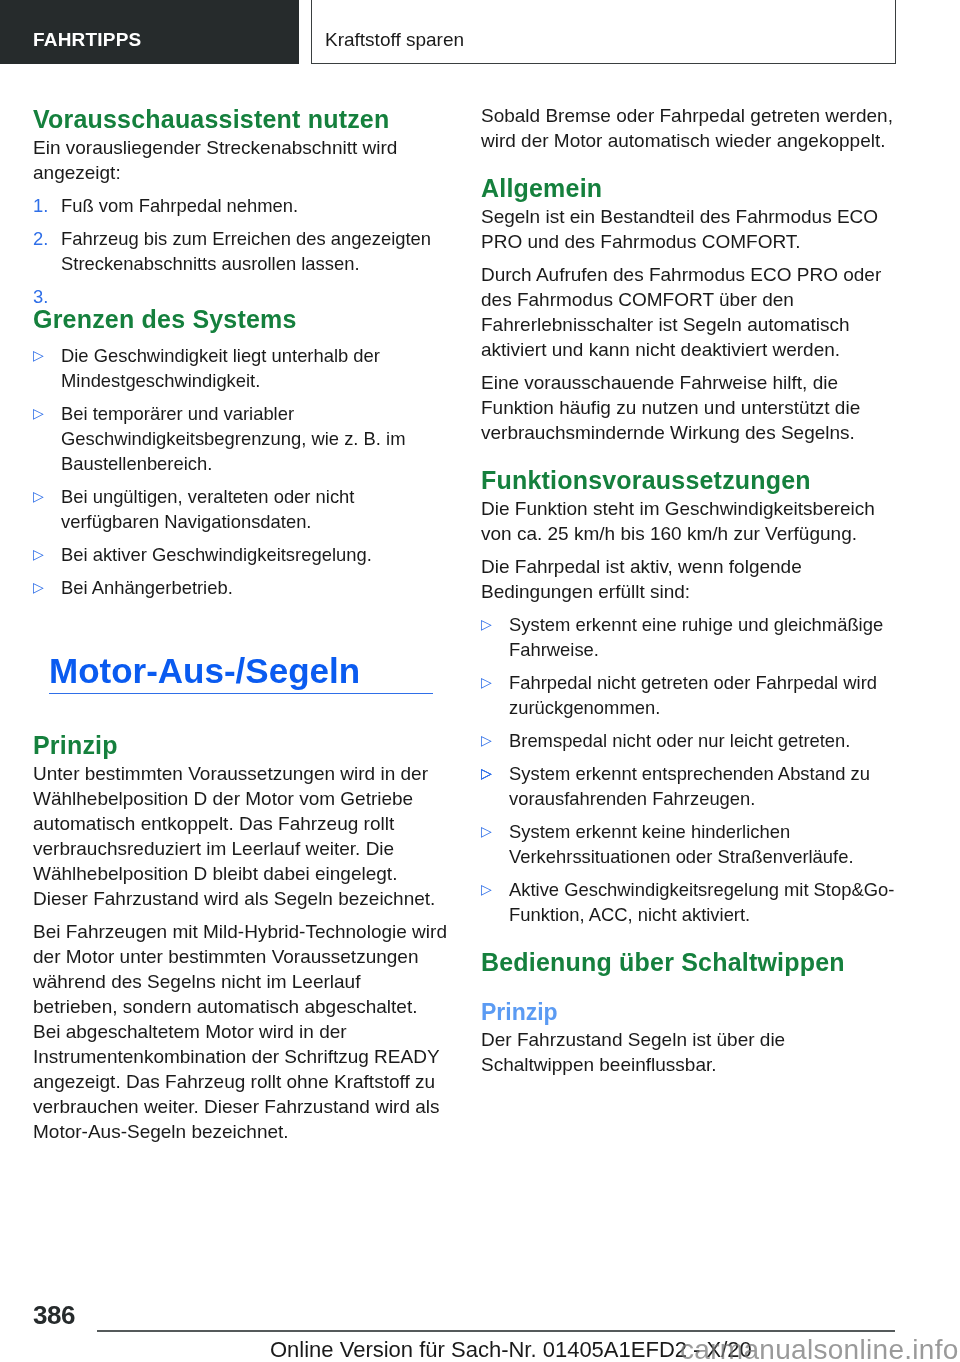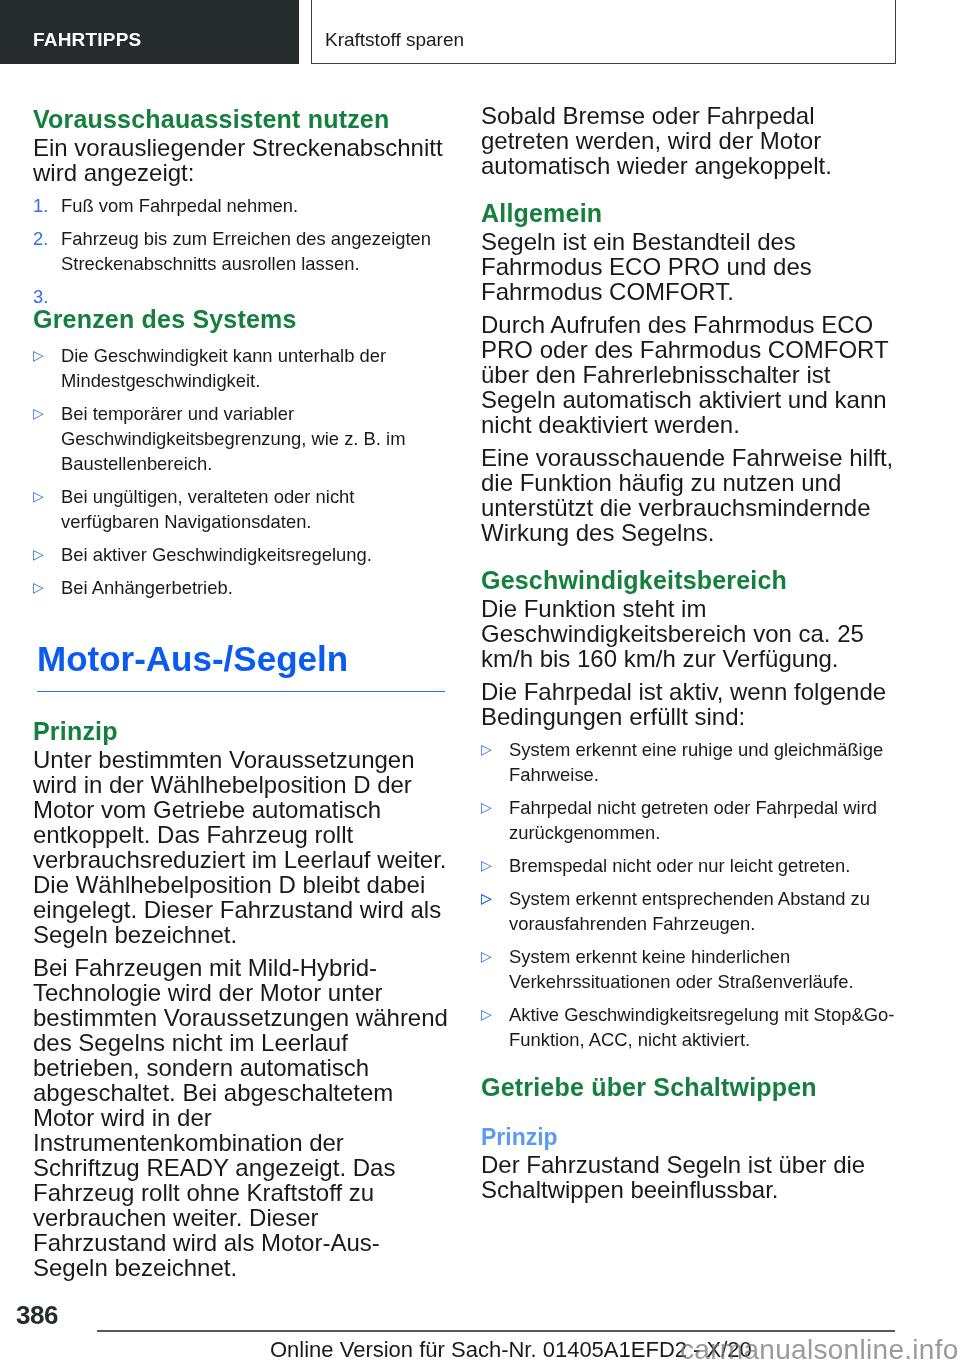--- a/index.html
+++ b/index.html
@@ -20,36 +20,36 @@
       font-size: 19px; color: #1a1a1a; padding: 31px 0 0 13px;
     }
     .col { position: absolute; top: 103px; width: 416px; }
     .col.left { left: 33px; }
     .col.right { left: 481px; }
     h2 {
       margin: 0; color: #15803d; font-weight: bold;
       font-size: 25px; line-height: 32px; letter-spacing: 0.2px;
     }
     h1 {
-      margin: 4px; color: #0a5bf0; font-weight: bold;
+      margin: 16px; color: #0a5bf0; font-weight: bold;
       font-size: 35px; line-height: 44px;
-      padding-bottom: 10px; border-bottom: 1.5px solid #2f6fe8;
+      border-bottom: 1.5px solid #2f6fe8;
     }
     h3.light { margin: 0; color: #5b9bf3; font-weight: bold; font-size: 23px; line-height: 30px; }
-    p { margin: 0; font-size: 24px; line-height: 25px; }
+    p { margin: 0; font-size: 19px; line-height: 25px; }
     .gap-s { height: 8px; }
     .gap-m { height: 19px; }
     .gap-l { height: 33px; }
     ol, ul { list-style: none; margin: 0; padding: 0; }
     li { position: relative; padding-left: 28px; font-size: 18.4px; line-height: 25px; }
     li + li { margin-top: 8px; }
     .num { position: absolute; left: 0; top: 0; color: #2f6fe8; }
     .tri { position: absolute; left: 0; top: 0; color: #2f6fe8; font-size: 14px; }
     .page-num {
-      position: absolute; left: 16px; top: 1300px;
+      position: absolute; left: 33px; top: 1300px;
       font-weight: bold; font-size: 26px; color: #262b2c; letter-spacing: -0.5px;
     }
     .footer-rule {
       position: absolute; left: 97px; top: 1330px; width: 798px; height: 2px; background: #555a5b;
     }
     .footer-text {
       position: absolute; left: 270px; top: 1337px; font-size: 22px; color: #1a1a1a;
     }
     .watermark {
       position: absolute; left: 680px; top: 1334px; font-size: 28px; color: rgba(120,120,120,0.75);
@@ -73,21 +73,21 @@
   <ol>
     <li><span class="num">1.</span><span>Fuß vom Fahrpedal nehmen.</span></li>
     <li><span class="num">2.</span><span>Fahrzeug bis zum Erreichen des angezeigten Streckenabschnitts ausrollen lassen.</span></li>
     <li><span class="num">3.</span></li>
   </ol>
   <div class="gap-m"></div>
 
   <h2>Grenzen des Systems</h2>
   <div class="gap-s"></div>
   <ul>
-    <li><span class="tri">▷</span><span>Die Geschwindigkeit kann unterhalb der Mindestgeschwindigkeit.</span></li>
+    <li><span class="tri">▷</span><span>Die Geschwindigkeit liegt unterhalb der Mindestgeschwindigkeit.</span></li>
     <li><span class="tri">▷</span><span>Bei temporärer und variabler Geschwindigkeitsbegrenzung, wie z. B. im Baustellenbereich.</span></li>
     <li><span class="tri">▷</span><span>Bei ungültigen, veralteten oder nicht verfügbaren Navigationsdaten.</span></li>
     <li><span class="tri">▷</span><span>Bei aktiver Geschwindigkeitsregelung.</span></li>
     <li><span class="tri">▷</span><span>Bei Anhängerbetrieb.</span></li>
   </ul>
   <div class="gap-l"></div>
 
   <h1>Motor-Aus-/Segeln</h1>
   <div class="gap-m"></div>
 
@@ -102,38 +102,38 @@
   <div class="gap-m"></div>
 
   <h2>Allgemein</h2>
   <p>Segeln ist ein Bestandteil des Fahrmodus ECO PRO und des Fahrmodus COMFORT.</p>
   <div class="gap-s"></div>
   <p>Durch Aufrufen des Fahrmodus ECO PRO oder des Fahrmodus COMFORT über den Fahrerlebnisschalter ist Segeln automatisch aktiviert und kann nicht deaktiviert werden.</p>
   <div class="gap-s"></div>
   <p>Eine vorausschauende Fahrweise hilft, die Funktion häufig zu nutzen und unterstützt die verbrauchsmindernde Wirkung des Segelns.</p>
   <div class="gap-m"></div>
 
-  <h2>Geschwindigkeitsbereich</h2>
+  <h2>Funktionsvoraussetzungen</h2>
   <p>Die Funktion steht im Geschwindigkeitsbereich von ca. 25 km/h bis 160 km/h zur Verfügung.</p>
   <div class="gap-s"></div>
   <p>Die Fahrpedal ist aktiv, wenn folgende Bedingungen erfüllt sind:</p>
   <div class="gap-s"></div>
   <ul>
     <li><span class="tri">▷</span><span>System erkennt eine ruhige und gleichmäßige Fahrweise.</span></li>
     <li><span class="tri">▷</span><span>Fahrpedal nicht getreten oder Fahrpedal wird zurückgenommen.</span></li>
     <li><span class="tri">▷</span><span>Bremspedal nicht oder nur leicht getreten.</span></li>
     <li><span class="tri">▷</span></li>
     <li><span class="tri">▷</span></li>
     <li><span class="tri">▷</span><span>System erkennt entsprechenden Abstand zu vorausfahrenden Fahrzeugen.</span></li>
     <li><span class="tri">▷</span><span>System erkennt keine hinderlichen Verkehrssituationen oder Straßenverläufe.</span></li>
     <li><span class="tri">▷</span><span>Aktive Geschwindigkeitsregelung mit Stop&amp;Go-Funktion, ACC, nicht aktiviert.</span></li>
   </ul>
   <div class="gap-m"></div>
 
-  <h2>Getriebe über Schaltwippen</h2>
+  <h2>Bedienung über Schaltwippen</h2>
   <div class="gap-m"></div>
   <h3 class="light">Prinzip</h3>
   <p>Der Fahrzustand Segeln ist über die Schaltwippen beeinflussbar.</p>
 </div>
 
 <div class="page-num">386</div>
 <div class="footer-rule"></div>
 <div class="footer-text">Online Version für Sach-Nr. 01405A1EFD2 - X/20</div>
 <div class="watermark">carmanualsonline.info</div>
 

